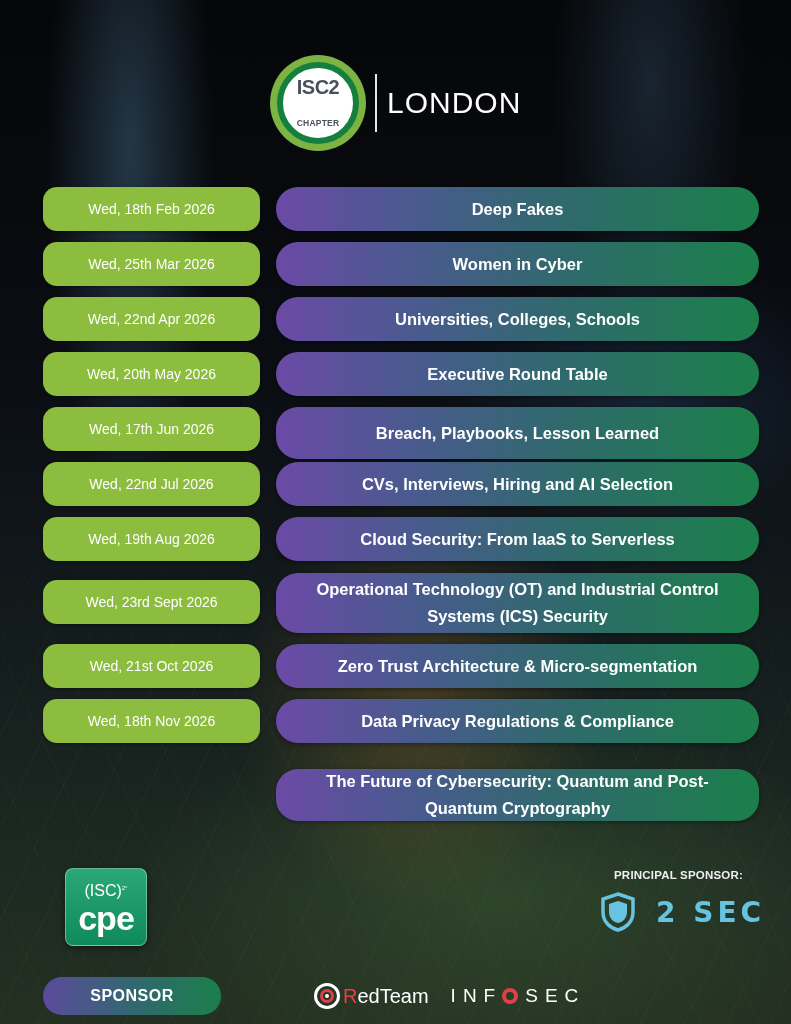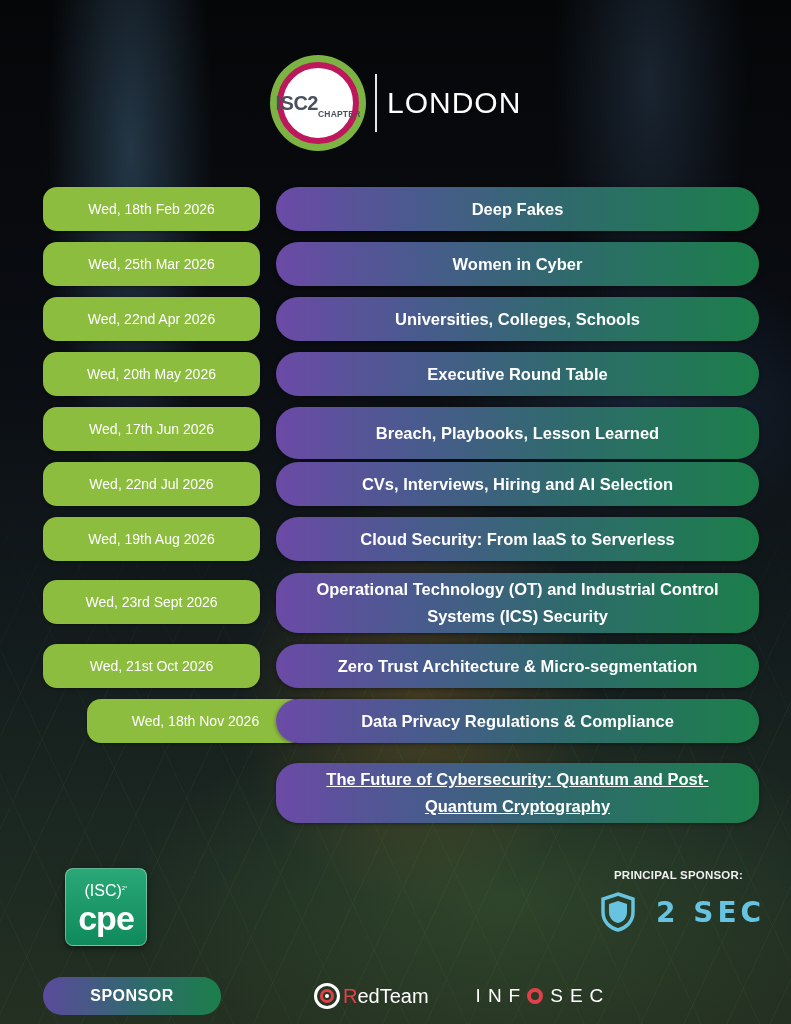--- a/index.html
+++ b/index.html
@@ -32,22 +32,22 @@
       display: flex; align-items: center; height: 96px;
     }
     .logo-ring {
       width: 96px; height: 96px; border-radius: 50%;
       background: #7cb342;
       display: flex; align-items: center; justify-content: center;
     }
     .logo-ring-inner {
       width: 82px; height: 82px; border-radius: 50%;
       background: #fff;
-      border: 6px solid #be185d;
-      display: flex; flex-direction: row; align-items: center; justify-content: center;
+      border: 6px solid #15803d;
+      display: flex; flex-direction: column; align-items: center; justify-content: center;
       color: #4a4f5c;
     }
     .logo-isc { font-size: 20px; font-weight: 700; letter-spacing: -0.5px; line-height: 18px; }
     .logo-chapter { font-size: 8.5px; font-weight: 700; letter-spacing: 0.2px; margin-top: 22px; }
     .header-divider { width: 2px; height: 58px; background: #e6e6e6; margin: 0 10px 0 9px; }
     .header-city { font-size: 30px; letter-spacing: 1px; color: #fff; font-weight: 400; }
 
     
     .schedule { position: absolute; top: 187px; left: 43px; width: 716px; }
     .row { position: absolute; left: 0; width: 716px; display: flex; align-items: center; }
@@ -95,21 +95,21 @@
       font-size: 11.5px; font-weight: 700; color: #f0f0f0; letter-spacing: 0.2px;
     }
     .twosec {
       position: absolute; left: 600px; top: 892px;
       display: flex; align-items: center;
     }
     .twosec-text { font-size: 28px; font-weight: 900; color: #67c3e0; letter-spacing: 4px; margin-left: 20px; font-family: "DejaVu Sans", sans-serif; }
 
     .logos {
       position: absolute; left: 314px; top: 978px; width: 450px; height: 36px;
-      display: flex; align-items: center; gap: 25px;
+      display: flex; align-items: center;
     }
     .redteam { display: flex; align-items: center; }
     .redteam-ring {
       width: 26px; height: 26px; border-radius: 50%;
       border: 3px solid #fff; display: flex; align-items: center; justify-content: center;
     }
     .redteam-ring-inner {
       width: 14px; height: 14px; border-radius: 50%; border: 3px solid #e0404a; background: transparent;
       display: flex; align-items: center; justify-content: center;
     }
@@ -172,25 +172,25 @@
   </div>
   <div class="row" style="top:386px;height:60px;">
     <div class="date-pill" style="top:7px;">Wed, 23rd Sept 2026</div>
     <div class="topic-pill" style="top:0;height:60px;">Operational Technology (OT) and Industrial Control Systems (ICS) Security</div>
   </div>
   <div class="row" style="top:457px;height:44px;">
     <div class="date-pill" style="top:0;">Wed, 21st Oct 2026</div>
     <div class="topic-pill" style="top:0;height:44px;">Zero Trust Architecture &amp; Micro-segmentation</div>
   </div>
   <div class="row" style="top:512px;height:44px;">
-    <div class="date-pill" style="top:0;margin-left:44px;">Wed, 18th Nov 2026</div>
+    <div class="date-pill" style="top:0;">Wed, 18th Nov 2026</div>
     <div class="topic-pill" style="top:0;height:44px;">Data Privacy Regulations &amp; Compliance</div>
   </div>
   <div class="row" style="top:568px;height:60px;">
-    <div class="topic-pill" style="top:8px;height:60px;text-decoration:underline;">The Future of Cybersecurity: Quantum and Post-Quantum Cryptography</div>
+    <div class="topic-pill" style="top:14px;height:52px;">The Future of Cybersecurity: Quantum and Post-Quantum Cryptography</div>
   </div>
 </div>
 
 <div class="cpe-badge">
   <div class="cpe-isc"><span>(ISC)</span><sup>2°</sup></div>
   <div class="cpe-text">cpe</div>
 </div>
 
 <div class="sponsor-bar">SPONSOR</div>
 

